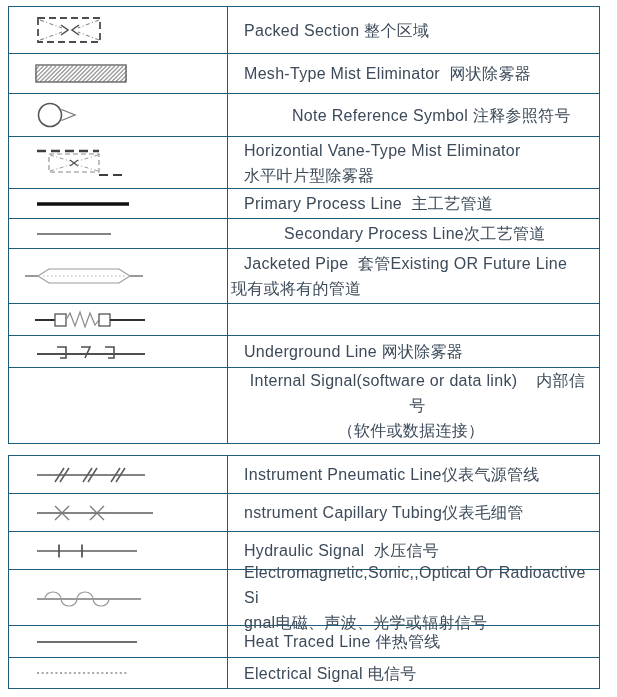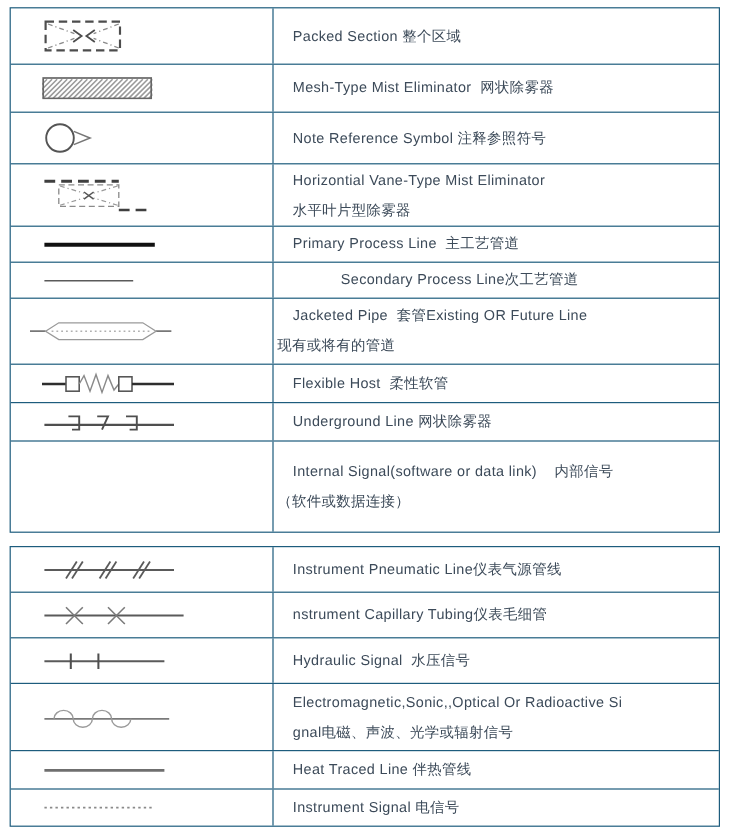--- a/index.html
+++ b/index.html
@@ -24,37 +24,37 @@
     border-right:1.5px solid var(--border);
     align-items:center;
     padding-left:26px;
   }
   .label-cell{
     flex:1 1 auto;
     flex-direction:column;
     justify-content:center;
     padding:2px 8px 2px 16px;
     color:var(--text);
-    font-size:12px;
+    font-size:16px;
     letter-spacing:0.3px;
     line-height:25px;
   }
   .label{white-space:pre-wrap;}
   .line2.flush{margin-left:-13px;}
   
   #table1 .row:nth-child(1){height:47px;}
   #table1 .row:nth-child(2){height:40px;}
-  #table1 .row:nth-child(3){height:43px;}
+  #table1 .row:nth-child(3){height:43px;gap:48px;}
   #table1 .row:nth-child(4){height:52px;}
   #table1 .row:nth-child(5){height:30px;}
   #table1 .row:nth-child(6){height:30px;gap:40px;}
   #table1 .row:nth-child(7){height:55px;}
   #table1 .row:nth-child(8){height:32px;}
   #table1 .row:nth-child(9){height:32px;}
-  #table1 .row:nth-child(10){height:75px;}
+  #table1 .row:nth-child(10){height:75px;text-align:center;}
   
   #table2 .row:nth-child(1){height:38px;}
   #table2 .row:nth-child(2){height:38px;}
   #table2 .row:nth-child(3){height:38px;justify-content:center;}
   #table2 .row:nth-child(4){height:56px;}
   #table2 .row:nth-child(5){height:32px;}
   #table2 .row:nth-child(6){height:30px;}
 </style>
 </head>
 <body>
@@ -187,24 +187,20 @@
       <div class="row">
     <div class="cell symbol-cell">
           <svg width="116" height="26" viewBox="0 0 116 26">
             <line x1="0" y1="13" x2="20" y2="13" stroke="#2e2e2e" stroke-width="2"></line>
             <rect x="20" y="7" width="11" height="12" fill="none" stroke="#555555" stroke-width="1.3"></rect>
             <polyline points="31,13 35,6 40,19 45,5 50,20 55,6 60,18 64,13" fill="none" stroke="#8a8a8a" stroke-width="1.2"></polyline>
             <rect x="64" y="7" width="11" height="12" fill="none" stroke="#555555" stroke-width="1.3"></rect>
             <line x1="75" y1="13" x2="110" y2="13" stroke="#2e2e2e" stroke-width="2"></line>
           </svg>
         </div>
-    <div class="cell label-cell">
-      <div class="label line1">Flexible Host  柔性软管</div>
-
-    </div>
   </div>
       <div class="row">
     <div class="cell symbol-cell">
           <svg width="112" height="22" viewBox="0 0 112 22">
             <line x1="2" y1="13" x2="110" y2="13" stroke="#4f4f4f" stroke-width="1.8"></line>
             <polyline points="22,6 31,6 31,17 25,17" fill="none" stroke="#4f4f4f" stroke-width="1.6"></polyline>
             <polyline points="46,6 55,6 50,17" fill="none" stroke="#4f4f4f" stroke-width="1.6"></polyline>
             <polyline points="70,6 79,6 79,17 73,17" fill="none" stroke="#4f4f4f" stroke-width="1.6"></polyline>
           </svg>
         </div>
@@ -290,18 +286,18 @@
 
     </div>
   </div>
       <div class="row">
     <div class="cell symbol-cell">
           <svg width="94" height="8" viewBox="0 0 94 8">
             <line x1="2" y1="4" x2="92" y2="4" stroke="#8a8a8a" stroke-width="1.4" stroke-dasharray="2 2.6"></line>
           </svg>
         </div>
     <div class="cell label-cell">
-      <div class="label line1">Instrument Signal 电信号</div>
+      <div class="label line1">Electrical Signal 电信号</div>
 
     </div>
   </div>
     </section>
 </div>
 
 </body></html>

